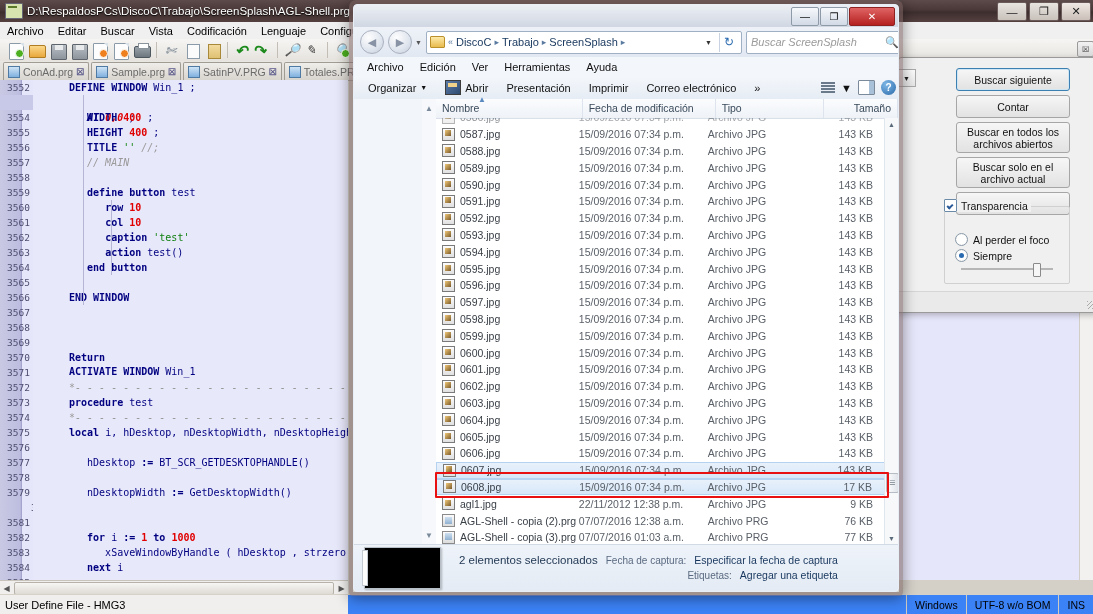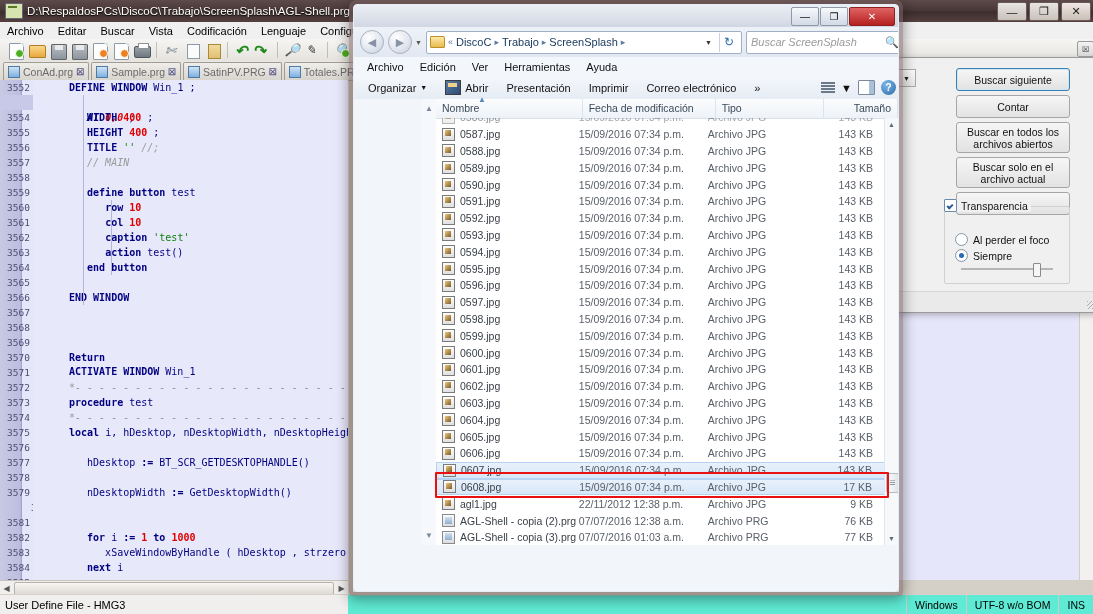--- a/index.html
+++ b/index.html
@@ -80,21 +80,21 @@
   .npp-hscroll{position:absolute;left:0;top:580px;width:348px;height:14px;background:#f0efed;border-top:1px solid #c8c4bc;
     display:flex;align-items:center;}
   .hs-arrow{width:13px;height:13px;font-size:8px;color:#555;display:flex;align-items:center;justify-content:center;}
   .hs-thumb{height:11px;background:linear-gradient(180deg,#f7f6f4,#dedad4);border:1px solid #b6b2aa;border-radius:2px;flex:1;margin:0 1px;}
   .npp-statusleft{position:absolute;left:0;top:594px;width:348px;height:20px;background:#f0efed;
     border-top:1px solid #d6d2ca;font-size:11px;color:#000;display:flex;align-items:center;padding-left:5px;}
   
   .npp-rightpane{position:absolute;left:895px;top:80px;width:198px;height:500px;background:#e6e6fa;}
   .npp-vscroll{position:absolute;right:0;top:0;width:13px;height:100%;background:#f2f1ef;border-left:1px solid #d2cec6;}
   .vs-thumb{position:absolute;left:1px;top:18px;width:11px;height:60px;background:linear-gradient(90deg,#f8f7f5,#ddd9d3);border:1px solid #b6b2aa;border-radius:2px;}
-  .npp-statusbar{position:absolute;left:348px;top:594px;width:745px;height:20px;background:#5eead4;
+  .npp-statusbar{position:absolute;left:348px;top:594px;width:745px;height:20px;background:#3b82f6;
     border-top:1px solid #d6d2ca;display:flex;align-items:center;font-size:10.5px;color:#000;justify-content:flex-end;}
   .sb-cell{border-left:1px solid #cfcbc3;height:100%;display:flex;align-items:center;padding:0 8px;}
   
   #finddlg{position:absolute;left:898px;top:57px;width:200px;height:254px;
     background:#f0f0f0;border:1px solid #9a9a9a;border-radius:3px 3px 0 0;
     box-shadow:-2px 2px 6px rgba(0,0,0,.25);}
   #finddlg .fd-close{position:absolute;right:5px;top:-17px;width:15px;height:14px;
     background:linear-gradient(180deg,#f2f2f2,#d8d8d8);border:1px solid #9a9a9a;border-radius:2px;
     font-size:8px;display:flex;align-items:center;justify-content:center;color:#333;}
   .fd-combo-arrow{position:absolute;left:-2px;top:11px;width:17px;height:16px;
@@ -805,17 +805,31 @@
             <span class="rs">77 KB</span>
           </div>
         </div>
       <div class="ex-listvs">
         <span class="lvs-up">▲</span>
         <span class="lvs-thumb">☰</span>
         <span class="lvs-dn">▼</span>
       </div>
     </div>
 
+    <div class="ex-detail">
+      <div class="dp-thumb"></div>
+      <div class="dp-text">
+        <div class="dp-l1">
+          <span class="dp-count">2 elementos seleccionados</span>
+          <span class="dp-lbl">Fecha de captura:</span>
+          <span class="dp-val">Especificar la fecha de captura</span>
+        </div>
+        <div class="dp-l2">
+          <span class="dp-lbl">Etiquetas:</span>
+          <span class="dp-val">Agregar una etiqueta</span>
+        </div>
+      </div>
+    </div>
 
   </div>
 </div>
 
 <div class="redbox" style="left:435px;top:472px;width:450px;height:22px;"></div>
 
 </body></html>

